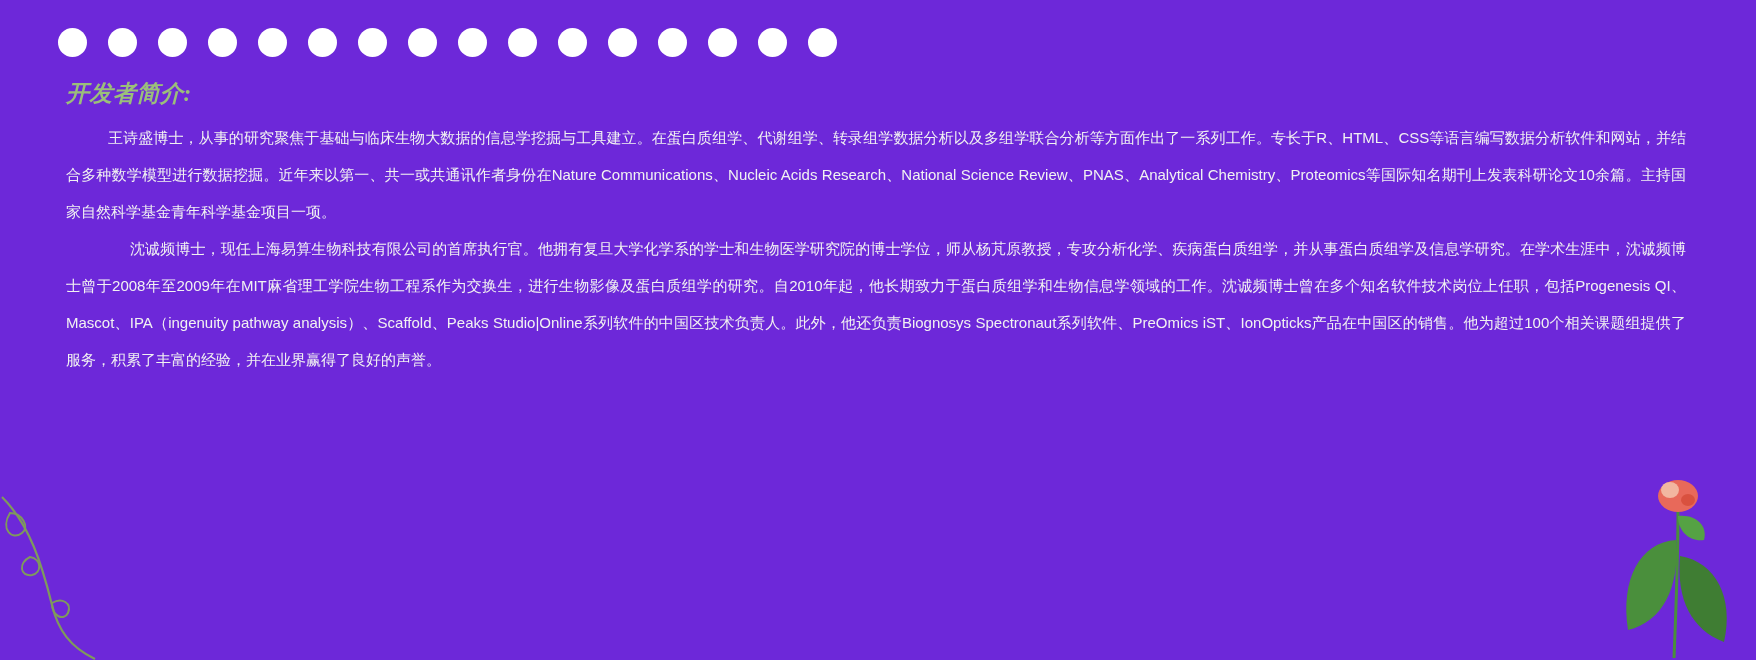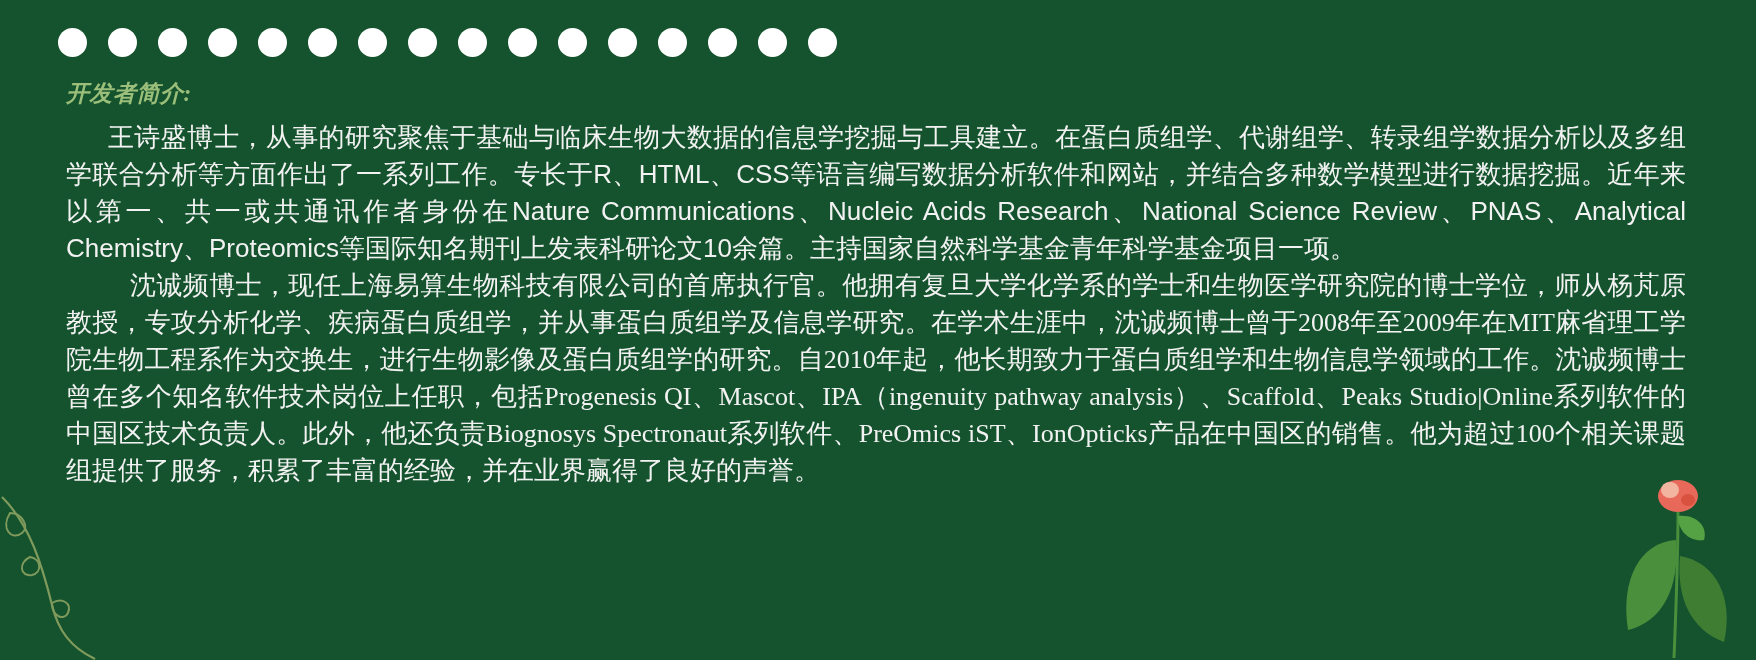--- a/index.html
+++ b/index.html
@@ -10,21 +10,21 @@
     width: 1756px;
     height: 660px;
     background: #2f2f2f;
     font-family: "Liberation Sans", sans-serif;
     overflow: hidden;
     position: relative;
   }
   .slide {
     position: absolute;
     inset: 0;
-    background: #14532d;
+    background: #6d28d9;
   }
   
   .dot-row {
     position: absolute;
     top: 28px;
     left: 58px;
     display: flex;
     gap: 21px;
   }
   .dot {
@@ -47,33 +47,32 @@
     font-size: 23px;
     color: #9bbf7a;
     letter-spacing: 0.5px;
     margin: 0 0 10px 8px;
   }
   .section-title.second {
     margin-top: 28px;
   }
   .body-text {
     color: #f2f2f2;
-    font-size: 26px;
+    font-size: 15px;
     line-height: 37px;
     text-align: justify;
     text-justify: inter-ideograph;
     margin: 0;
     padding: 0 8px 0 8px;
   }
   .body-text.first {
     text-indent: 42px;
   }
   .body-text.second {
     text-indent: 64px;
-    font-family: Liberation Serif, serif;
   }
   
   .vine {
     position: absolute;
     left: 0;
     bottom: 0;
     width: 110px;
     height: 175px;
     pointer-events: none;
   }

